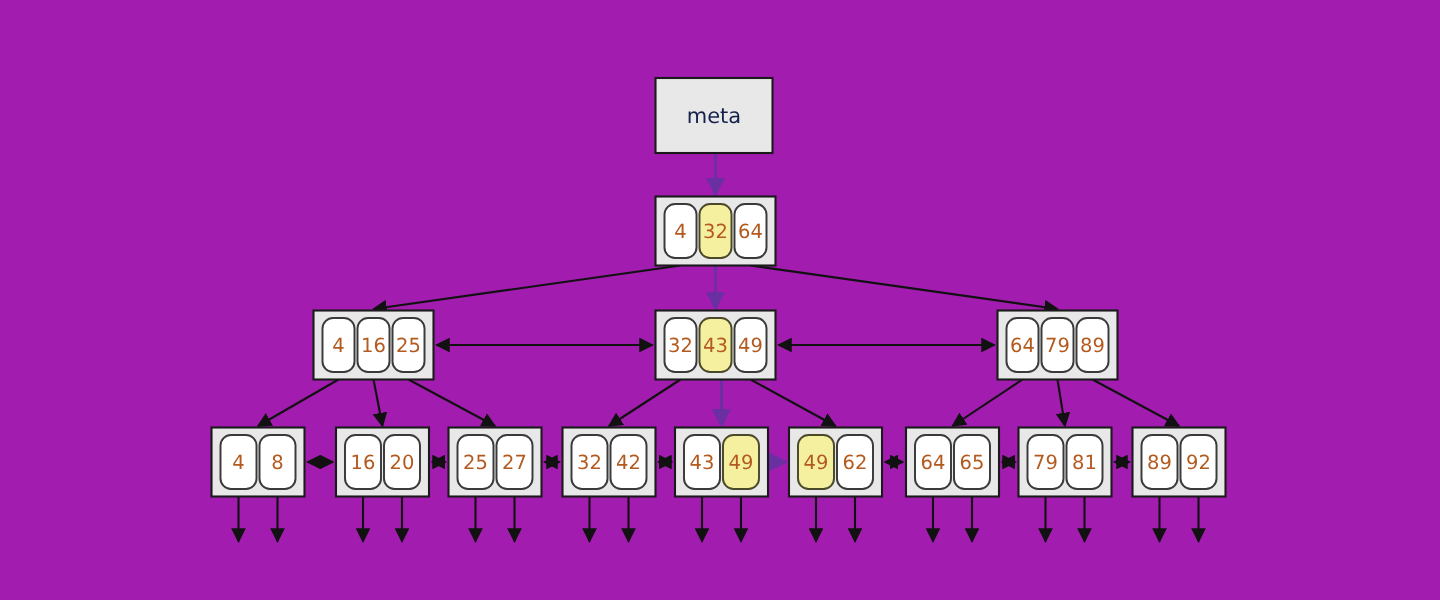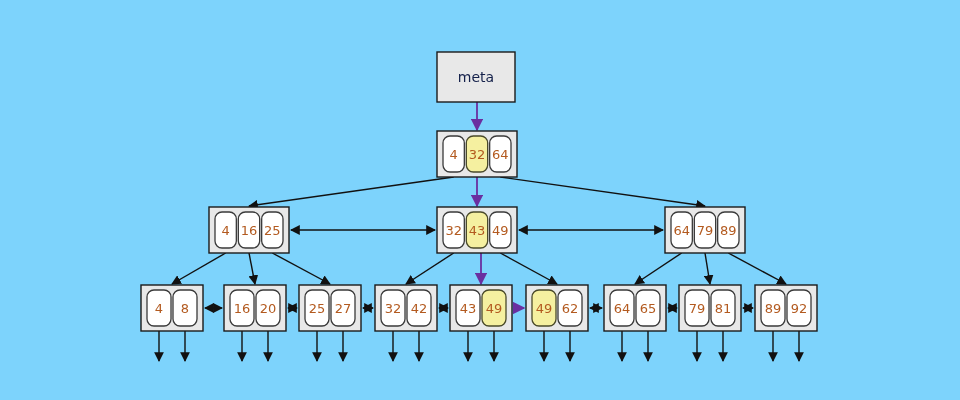--- a/index.html
+++ b/index.html
@@ -10,21 +10,21 @@
   body {
     width: 960px;
     height: 400px;
     overflow: hidden;
     font-family: "DejaVu Sans", "Liberation Sans", sans-serif;
   }
   #diagram-root {
     position: relative;
     width: 960px;
     height: 400px;
-    background: #7dd3fc;
+    background: #a21caf;
   }
   svg#tree-svg {
     display: block;
     width: 960px;
     height: 400px;
   }
   .node-box {
     fill: #e8e8e8;
     stroke: #1a1a1a;
     stroke-width: 1.4;

